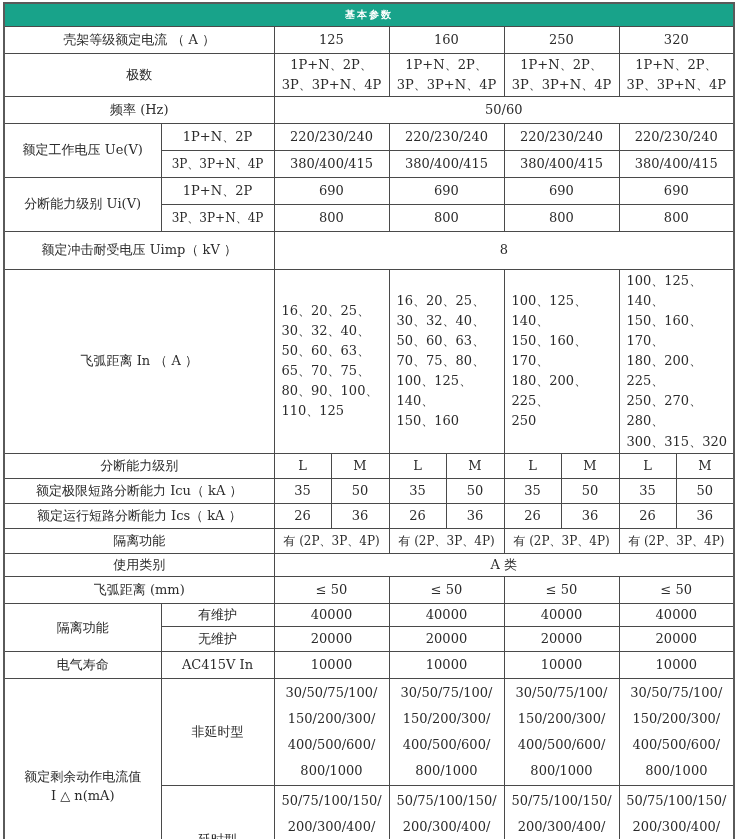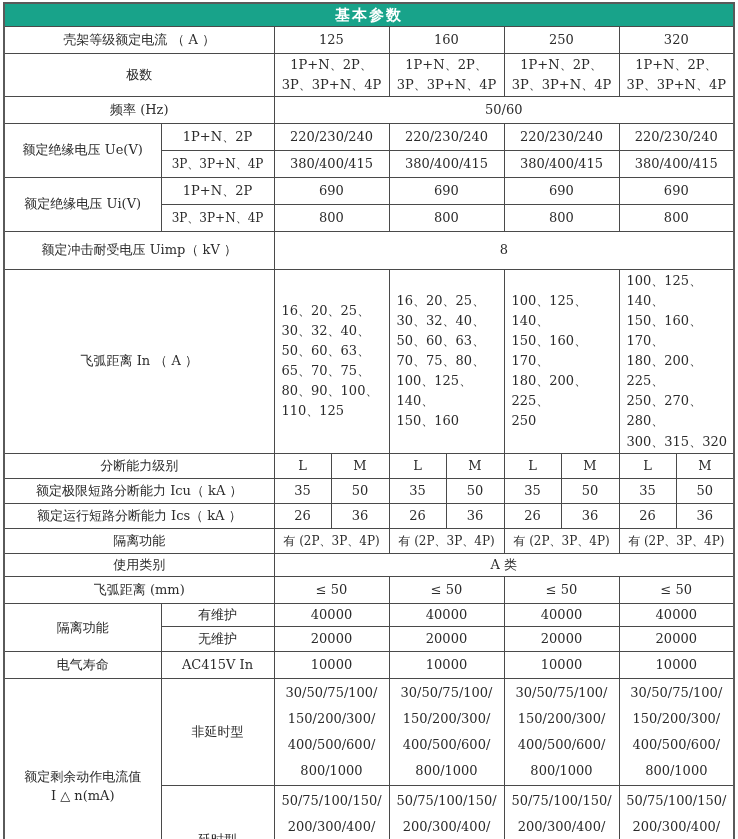--- a/index.html
+++ b/index.html
@@ -30,21 +30,21 @@
     vertical-align: middle;
     font-size: 13px;
     line-height: 1.5;
     padding: 1px 3px;
     white-space: pre-line;
     overflow: hidden;
   }
   td.title-cell {
     background: var(--header_bg);
     color: var(--header_text);
-    font-size: 15px;
+    font-size: 10px;
     font-weight: bold;
     letter-spacing: 2px;
     height: 21px;
     line-height: 1.2;
   }
   td.left { text-align: left; padding-left: 7px; line-height: 1.55; }
   td.tight { font-size: 12px; padding: 1px 1px; }
   td.residual-val { line-height: 2.0; }
   tr.h27 { height: 27px; }
   tr.h25 { height: 25px; }
@@ -96,37 +96,37 @@
         <td colspan="2">1P+N、2P、
 3P、3P+N、4P</td>
       </tr>
 
       <tr class="h27">
         <td colspan="2">频率 (Hz)</td>
         <td colspan="8">50/60</td>
       </tr>
 
       <tr class="h27">
-        <td rowspan="2">额定绝缘电压 Ue(V)</td>
+        <td rowspan="2">额定工作电压 Ue(V)</td>
         <td>1P+N、2P</td>
         <td colspan="2">220/230/240</td>
         <td colspan="2">220/230/240</td>
         <td colspan="2">220/230/240</td>
         <td colspan="2">220/230/240</td>
       </tr>
       <tr class="h27">
         <td class="tight">3P、3P+N、4P</td>
         <td colspan="2">380/400/415</td>
         <td colspan="2">380/400/415</td>
         <td colspan="2">380/400/415</td>
         <td colspan="2">380/400/415</td>
       </tr>
 
       <tr class="h27">
-        <td rowspan="2">额定绝缘电压 Ui(V)</td>
+        <td rowspan="2">分断能力级别 Ui(V)</td>
         <td>1P+N、2P</td>
         <td colspan="2">690</td>
         <td colspan="2">690</td>
         <td colspan="2">690</td>
         <td colspan="2">690</td>
       </tr>
       <tr class="h27">
         <td class="tight">3P、3P+N、4P</td>
         <td colspan="2">800</td>
         <td colspan="2">800</td>

